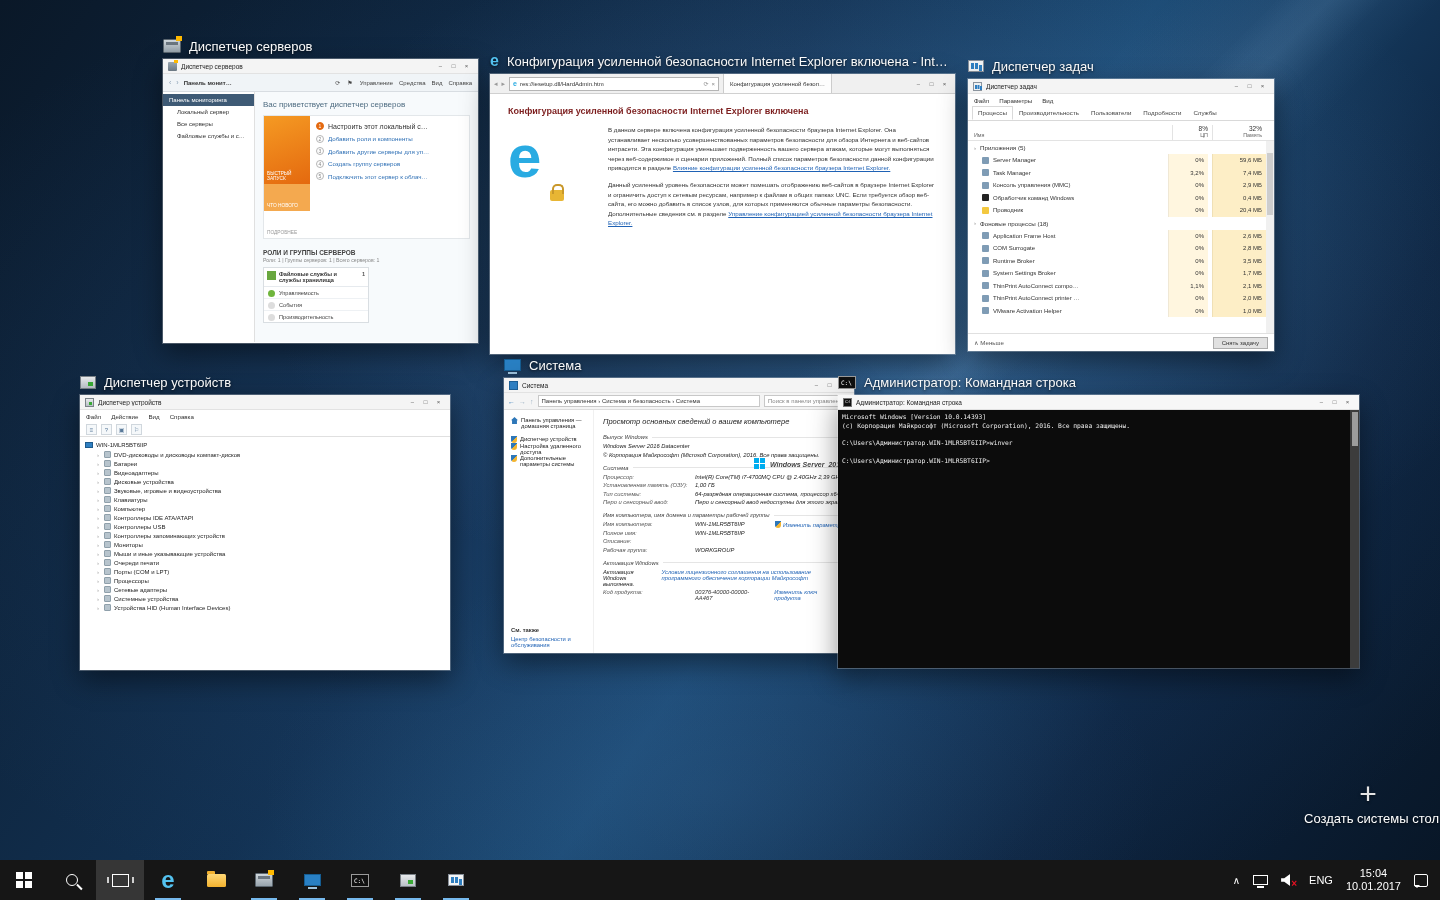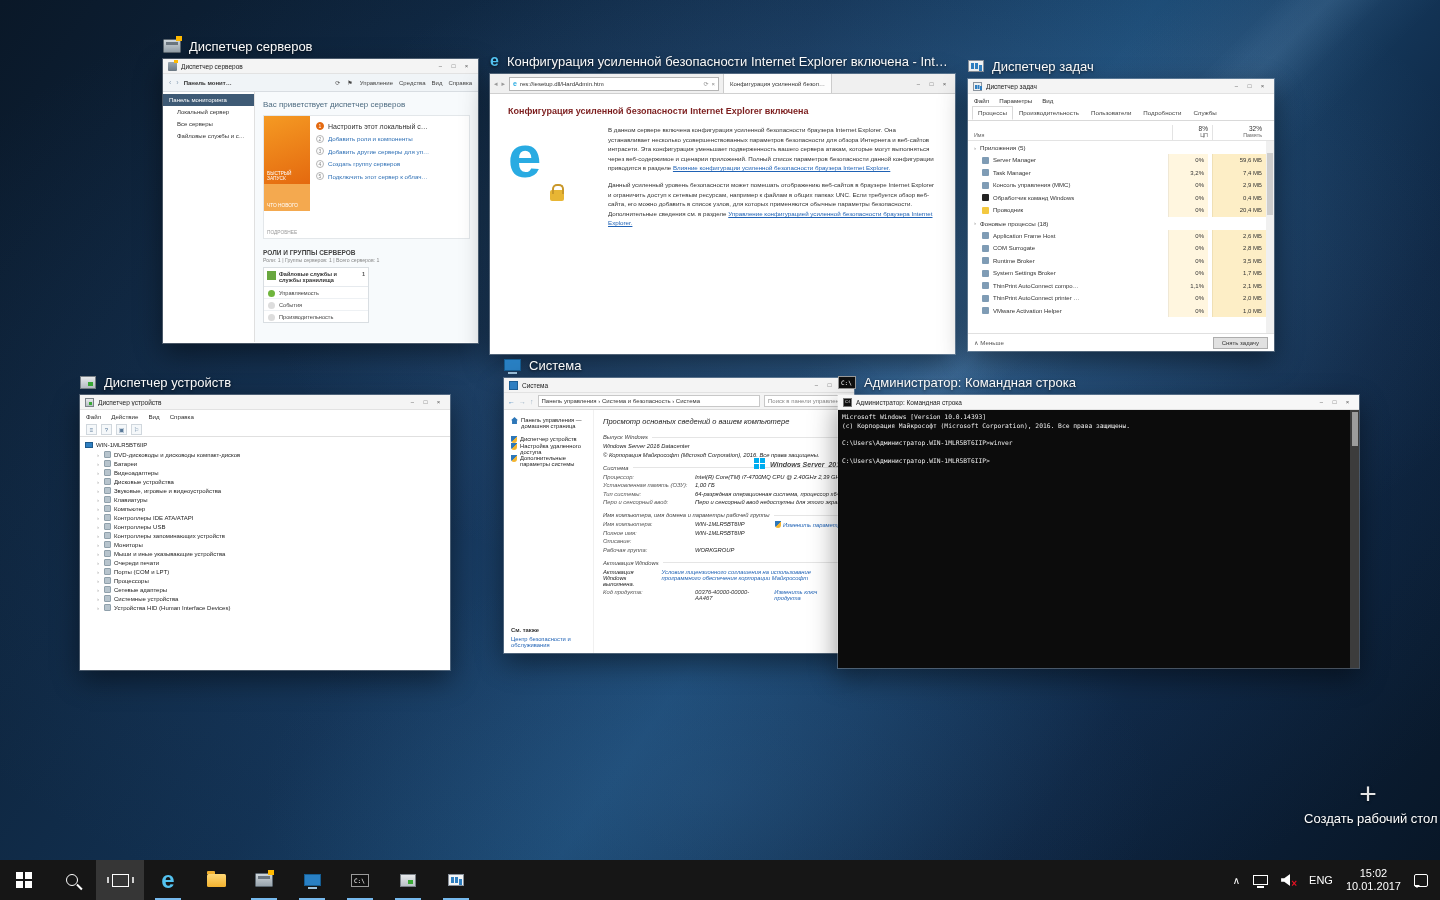--- a/index.html
+++ b/index.html
@@ -826,21 +826,21 @@
           <div class="cmd-line"></div>
           <div class="cmd-line">C:\Users\Администратор.WIN-1MLR5BT6IIP&gt;</div>
         </div>
       <div class="cmd-scroll"></div>
     </div>
   </div>
 </section>
 
 <div class="new-desktop">
   <span class="nd-plus">+</span>
-  <span class="nd-label">Создать рабочий стол</span>
+  <span class="nd-label">Создать системы стол</span>
 </div>
 
 <footer class="taskbar">
   <div class="tb-btn">
     <span class="wlogo">
         <i></i>
         <i></i>
         <i></i>
         <i></i>
       </span>
@@ -873,18 +873,18 @@
     <span class="tmti"></span>
   </div>
   <div class="tray">
     <span class="tr-chev">∧</span>
     <span class="tr-net"></span>
     <span class="tr-vol">
         <i>×</i>
       </span>
     <span class="tr-lang">ENG</span>
     <span class="tr-clock">
-      <span>15:02</span>
+      <span>15:04</span>
       <span>10.01.2017</span>
     </span>
     <span class="tr-note"></span>
   </div>
 </footer>
 
 </body></html>

